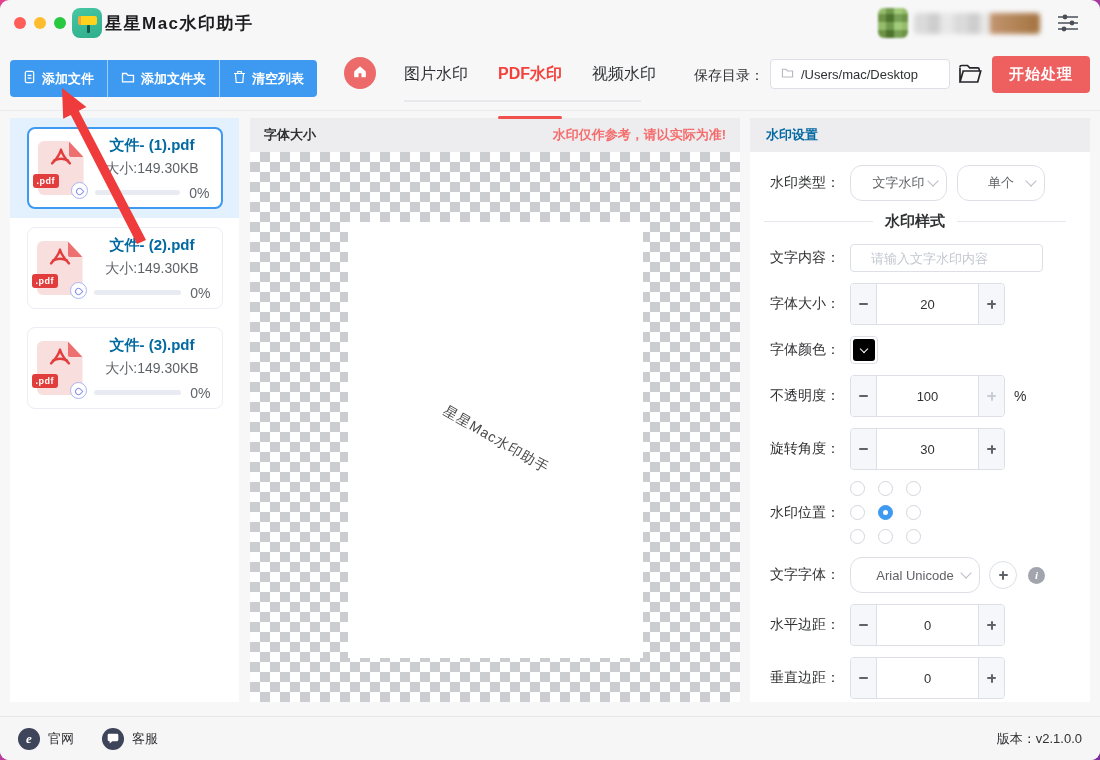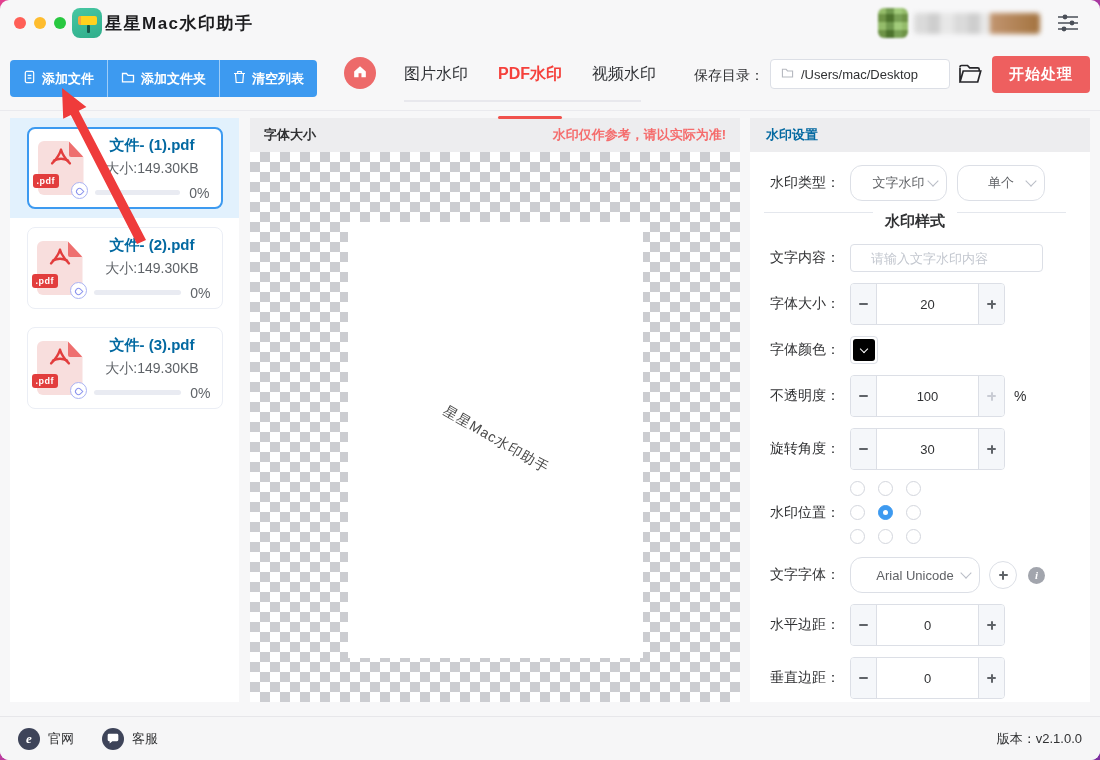--- a/index.html
+++ b/index.html
@@ -87,21 +87,21 @@
   .rpanel{position:absolute;left:750px;top:118px;width:340px;height:584px;background:#fff;overflow:hidden}
   .rhead{height:34px;background:#ededef;display:flex;align-items:center;padding:0 16px;font-size:13px;font-weight:bold;color:#0369a1}
   .rbody{padding:13px 20px 0 10px}
   .frow{display:flex;align-items:center;margin-bottom:11px}
   .flabel{width:80px;text-align:right;font-size:14px;color:#303133;flex:none;margin-right:10px;white-space:nowrap}
   .selbox{position:relative;height:36px;border:1px solid #dcdfe6;border-radius:12px;background:#fff;display:flex;
           align-items:center;justify-content:center;font-size:13px;color:#606266;cursor:pointer;box-sizing:border-box}
   .selbox .chev{position:absolute;right:9px}
   .chev{width:7px;height:7px;border-right:1.6px solid #b9bdc6;border-bottom:1.6px solid #b9bdc6;
         transform:rotate(45deg);margin-top:-4px;display:inline-block}
-  .divider{display:flex;gap:12px;margin:6px 4px 13px;}
+  .divider{display:flex;align-items:center;gap:12px;margin:6px 4px 13px;}
   .divider::before,.divider::after{content:"";flex:1;height:1px;background:#e4e7ed}
   .dtext{font-size:15px;font-weight:bold;color:#303133}
   .txtinput{width:193px;height:28px;border:1px solid #dcdfe6;border-radius:4px;padding:0 20px;font-size:13px;
             color:#303133;box-sizing:border-box;outline:none;font-family:inherit;background:#fff}
   .txtinput::placeholder{color:#c3c7cf}
   .stepper{display:flex;width:155px;height:42px;border:1px solid #dcdfe6;border-radius:4px;overflow:hidden;box-sizing:border-box}
   .stbtn{width:25px;background:#f5f7fa;display:flex;align-items:center;justify-content:center;color:#5f6368;cursor:pointer;flex:none}
   .stbtn.minus{border-right:1px solid #dcdfe6}
   .stbtn.plus{border-left:1px solid #dcdfe6}
   .stbtn.dis{color:#c9ccd4}

